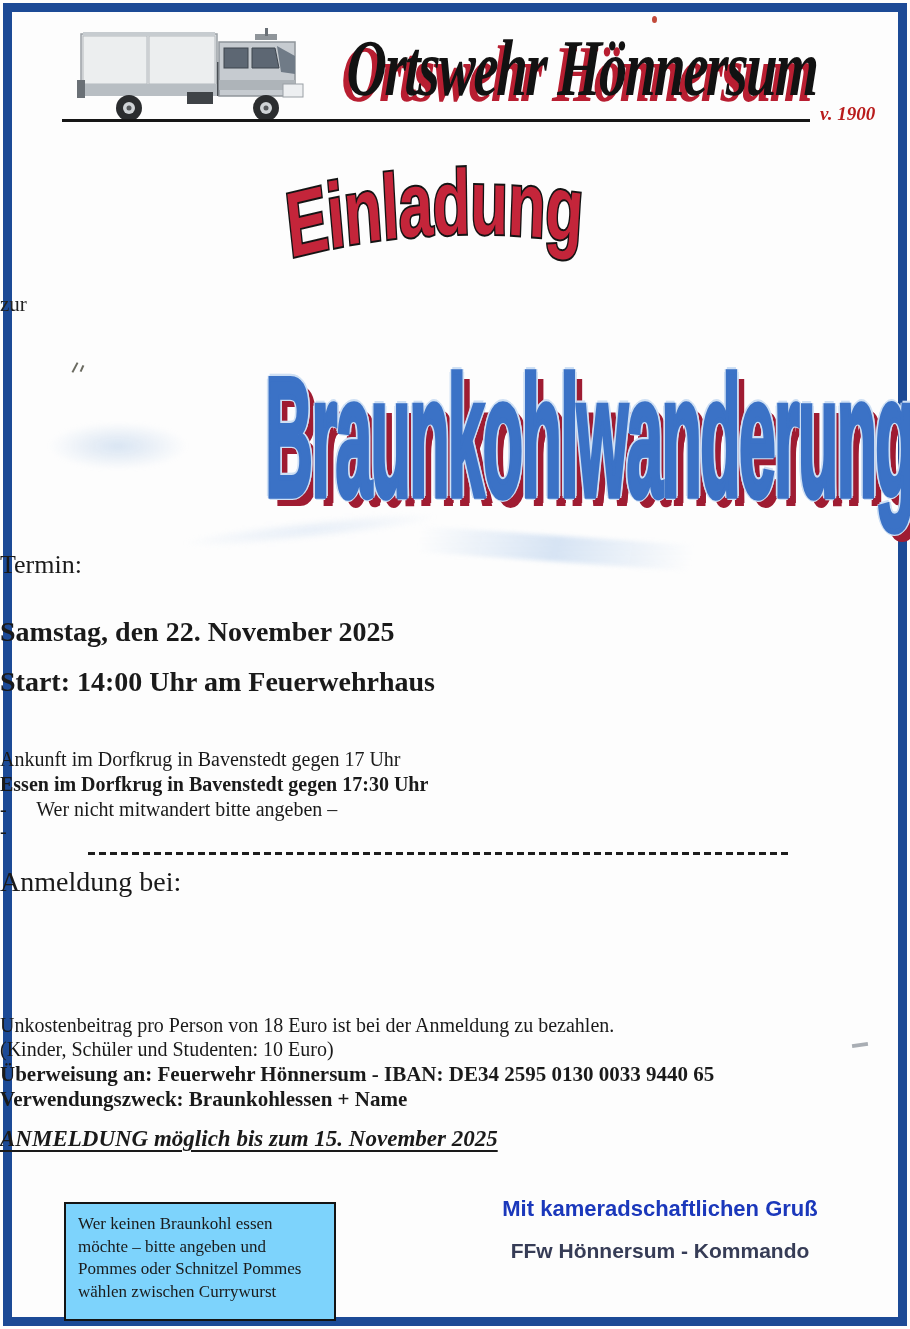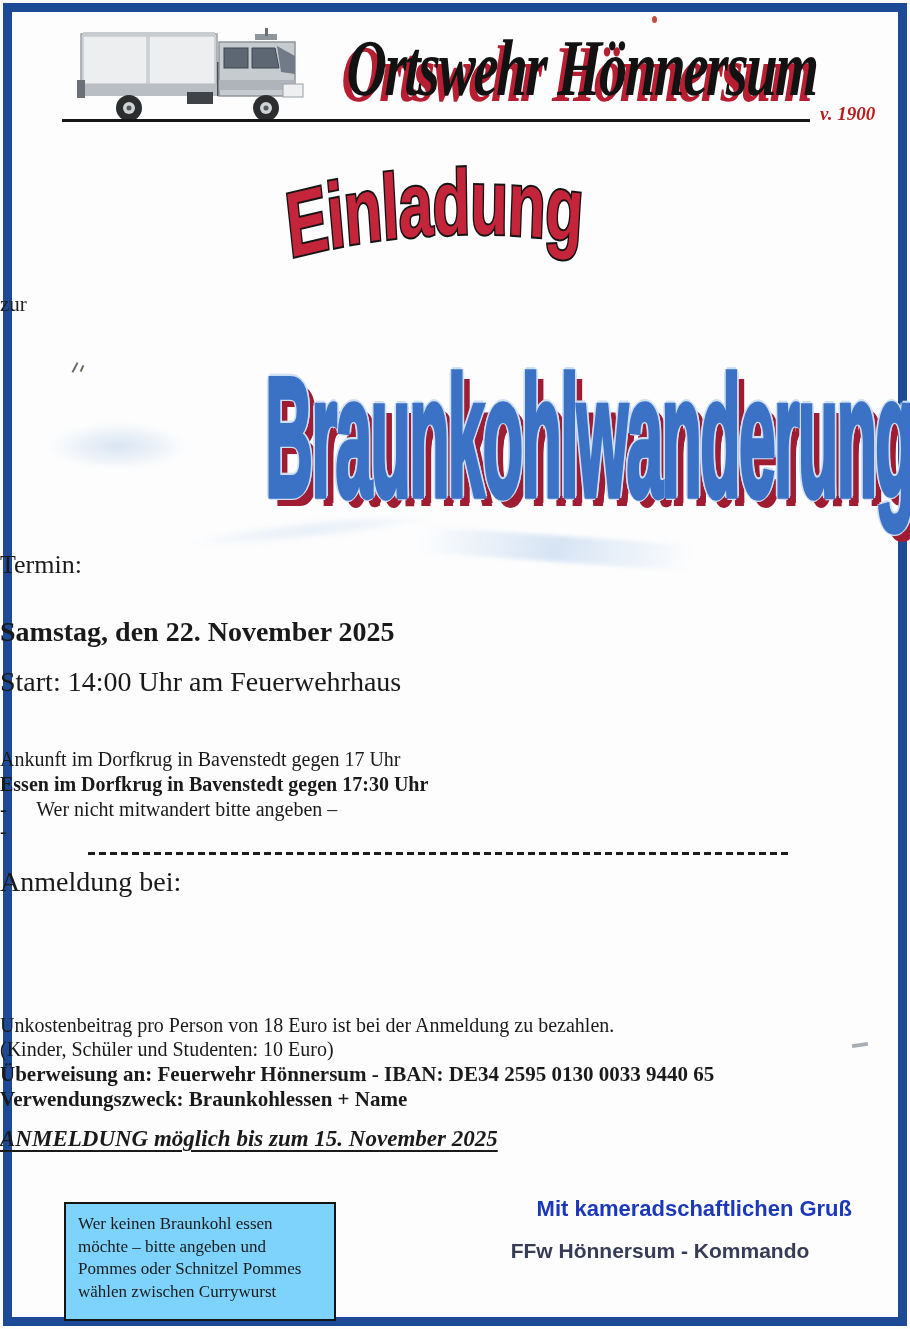--- a/index.html
+++ b/index.html
@@ -43,21 +43,21 @@
     transform:scale(0.55,1.42); transform-origin:center top;
     text-shadow:
       -5px 0 0 #cfe0f4, 5px 0 0 #cfe0f4, 0 -3px 0 #cfe0f4, 0 3px 0 #cfe0f4,
       -4px -2px 0 #cfe0f4, 4px -2px 0 #cfe0f4, -4px 2px 0 #cfe0f4, 4px 2px 0 #cfe0f4,
       14px 7px 0 #9f1c32, 15px 5px 0 #9f1c32;
   }
 
   
   .termin   { top:550px; font-size:26px; }
   .date     { top:616px; font-size:28px; font-weight:700; }
-  .start    { top:666px; font-size:28px; font-weight:400; }
+  .start    { top:666px; font-size:28px; font-weight:700; }
   .arrival  { top:748px; font-size:20px; }
   .dinner   { top:773px; font-size:20px; font-weight:700; }
   .note     { top:798px; font-size:20px; white-space:pre; }
   .notedash { top:820px; font-size:20px; }
 
   .divider {
     left:88px; top:852px; width:704px; height:3px;
     background:repeating-linear-gradient(90deg,#1d1d1d 0 7px, transparent 7px 11px);
   }
 
@@ -72,21 +72,21 @@
   .deadline {
     top:1126px; font-size:23px; font-weight:700;
     text-decoration:underline; text-decoration-thickness:2px; text-underline-offset:4px;font-style:italic;
   }
 
   .food-box {
     left:64px; top:1202px; width:244px; padding:9px 12px 16px;
     border:2px solid #141414; font-size:17px; line-height:22.5px;
     background:#7dd3fc;
   }
-  .greeting { left:468px; top:1196px; width:384px; text-align:right;
+  .greeting { left:468px; top:1196px; width:384px; text-align:center;
     font-family:"Liberation Sans", sans-serif; font-weight:700; font-size:22px; color:#1b38bb; }
   .signer   { left:468px; top:1239px; width:384px; text-align:center;
     font-family:"Liberation Sans", sans-serif; font-weight:700; font-size:21px; color:#363c56; }
 
   
   .streak1 { left:420px; top:538px; width:340px; height:26px;
     background:linear-gradient(100deg, rgba(190,210,235,0) 0%, rgba(183,207,236,0.55) 40%, rgba(190,212,238,0) 80%);
     transform:rotate(4deg); filter:blur(2px); }
   .smudge1 { left:48px; top:422px; width:140px; height:48px;
     background:radial-gradient(ellipse at center, rgba(180,204,232,0.5), rgba(180,204,232,0) 70%);

